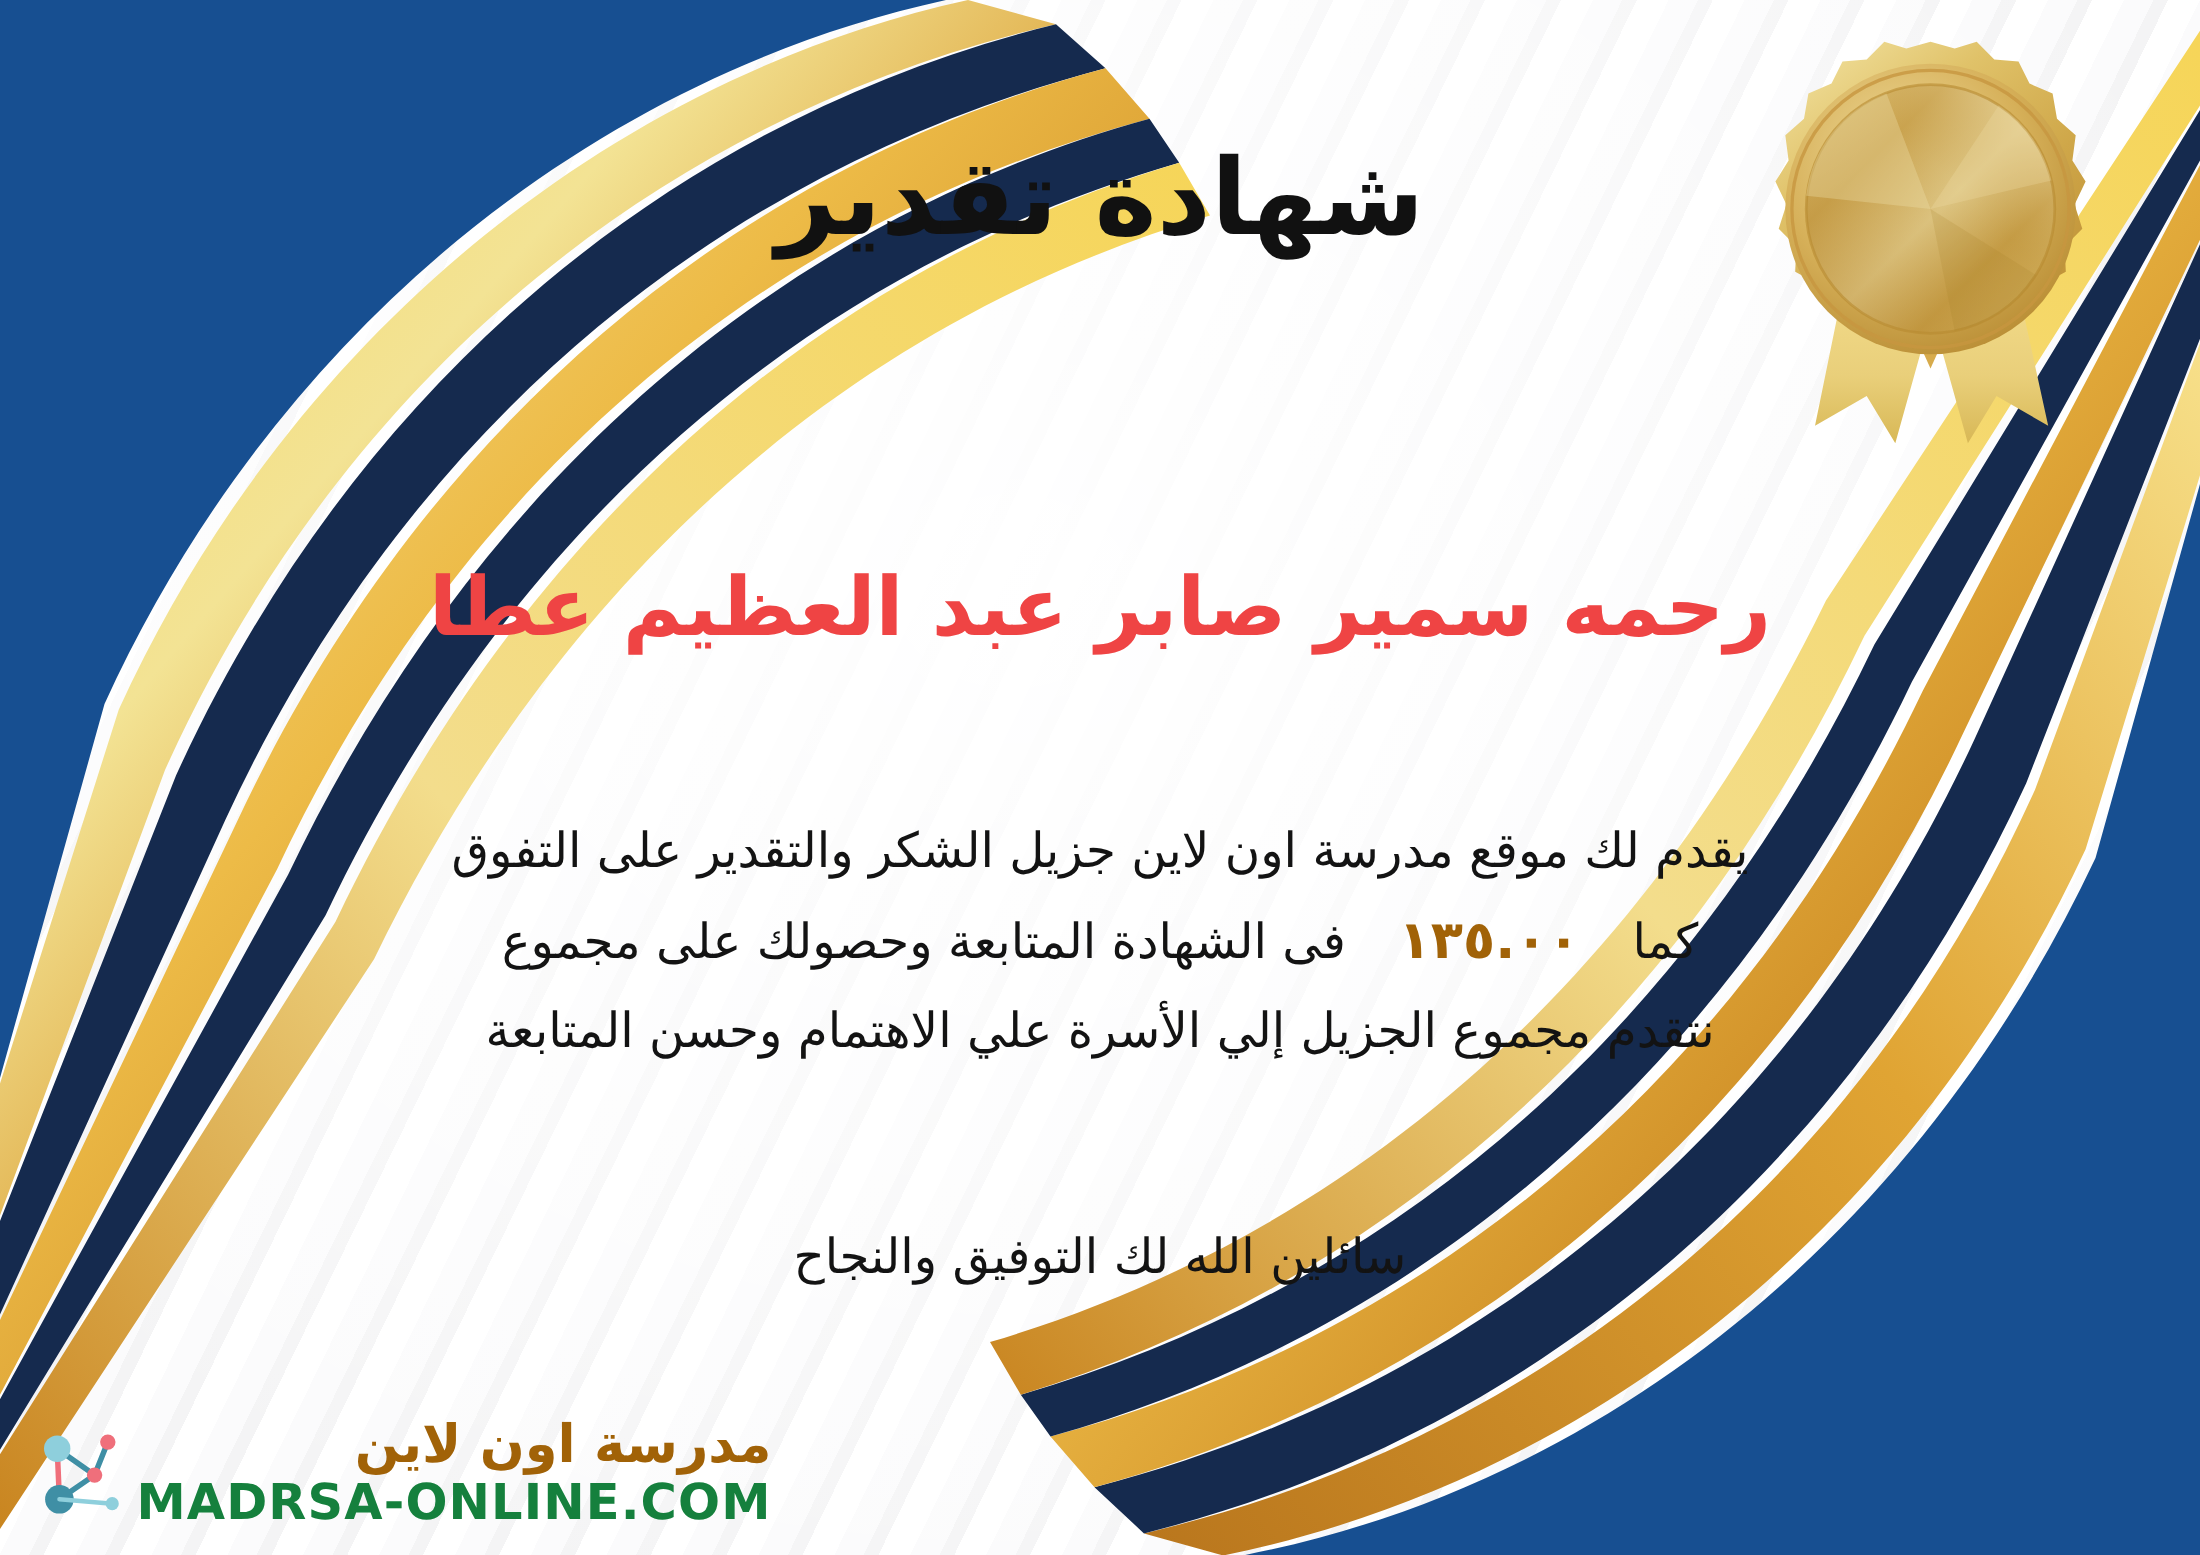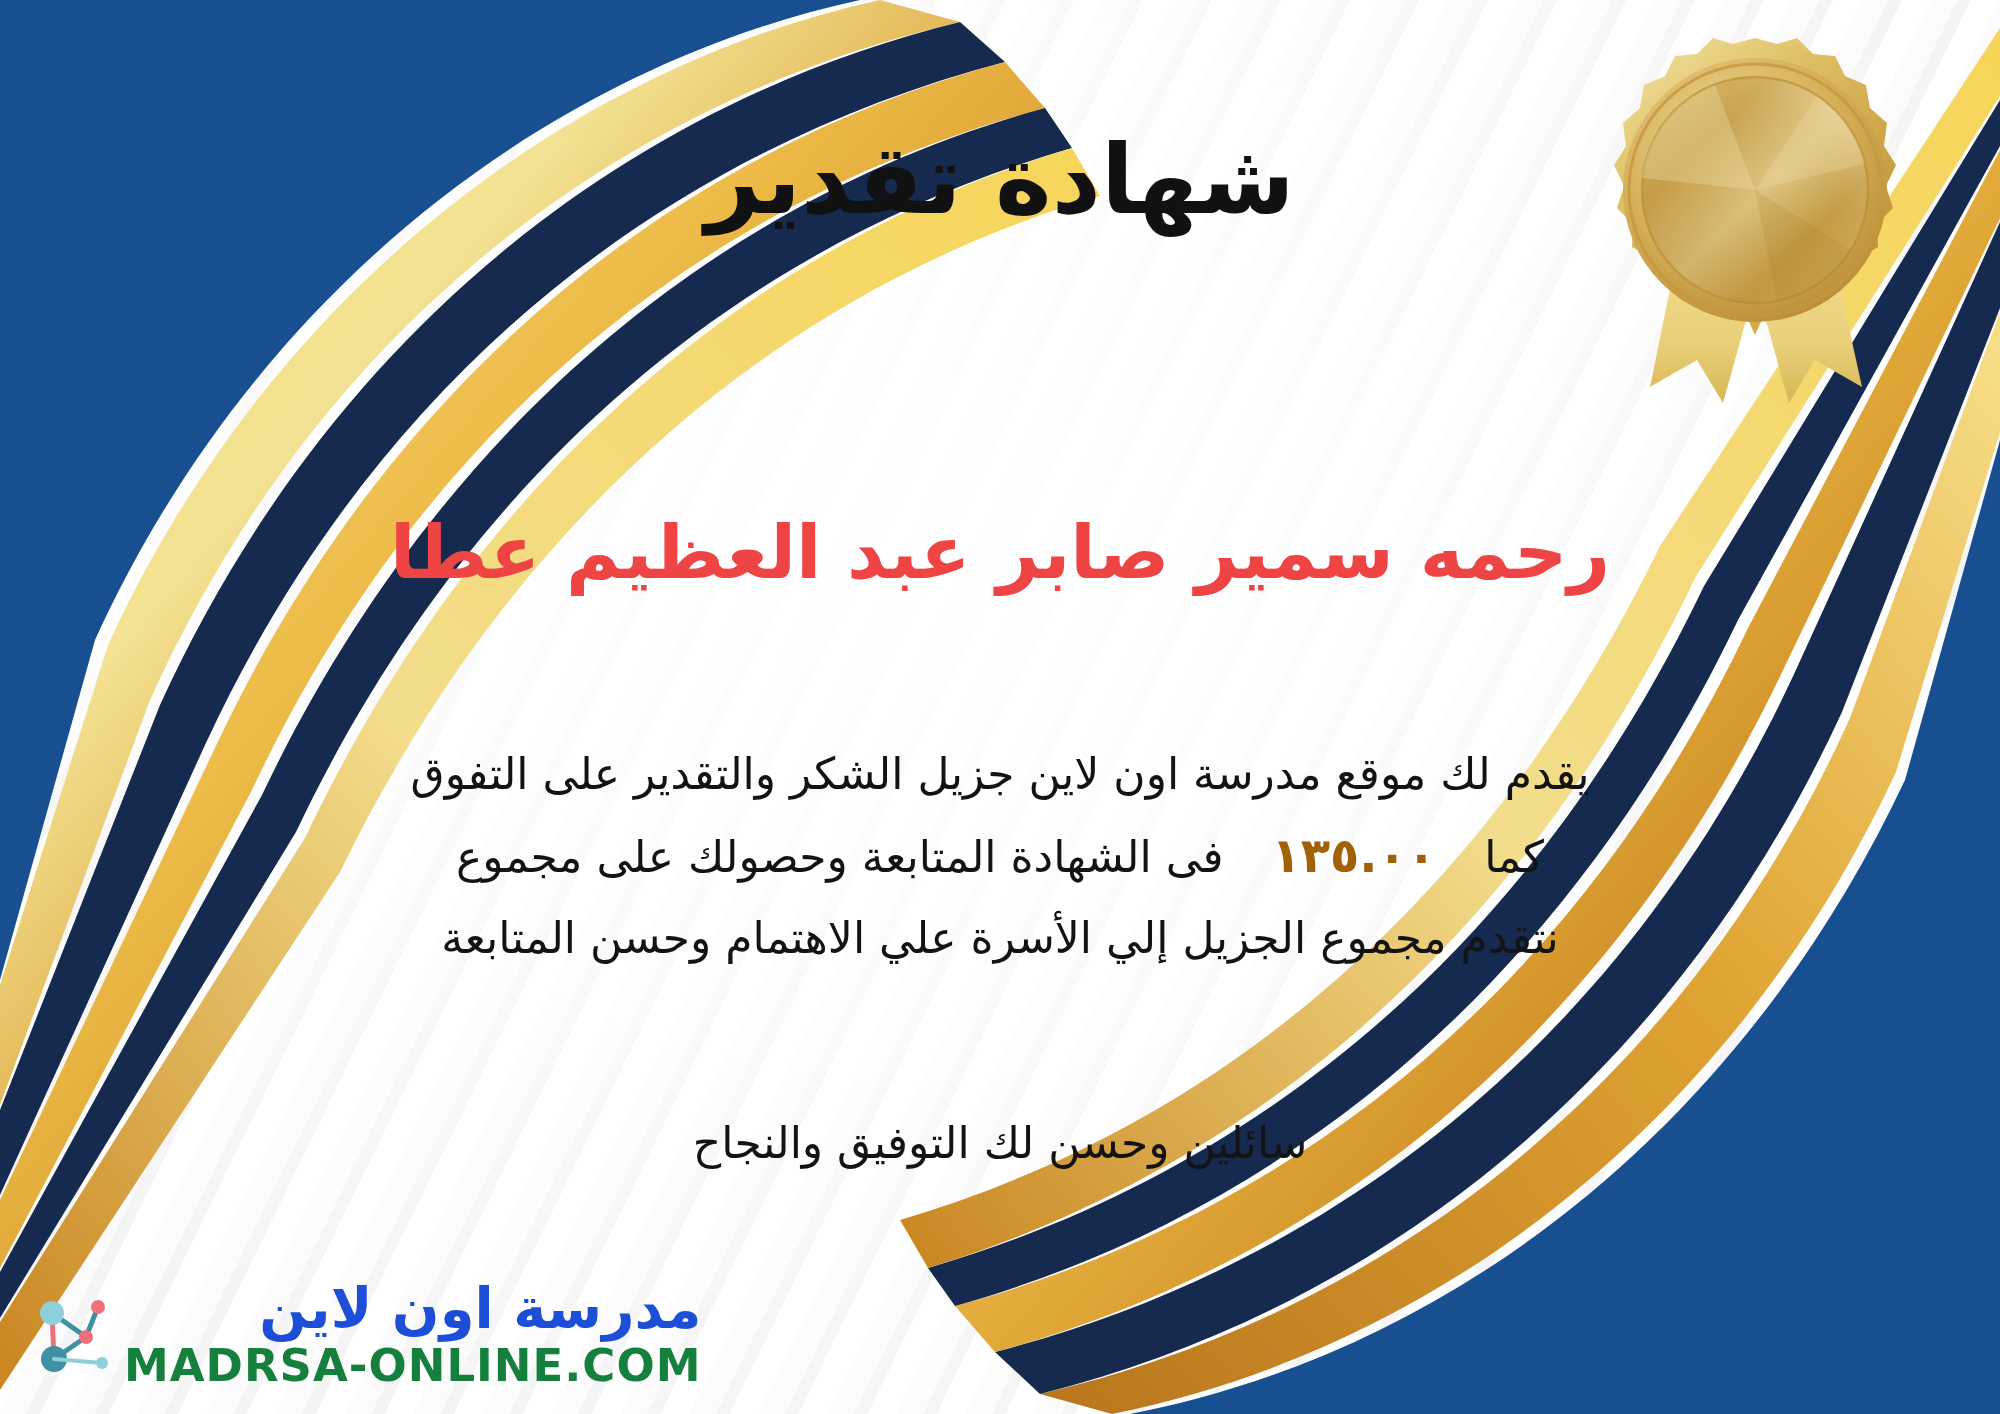--- a/index.html
+++ b/index.html
@@ -130,23 +130,23 @@
     align-items: center;
     gap: 10px;
   }
   .brand-text {
     display: flex;
     flex-direction: column;
     align-items: flex-start;
     line-height: 1.0;
   }
   .brand-ar {
-    font-size: 56px;
-    font-weight: 700;
-    color: #1d4ed8;
+    font-size: 48px;
+    font-weight: 700;
+    color: #a16207;
     direction: rtl;
     letter-spacing: 0px;
   }
   .brand-url {
     font-size: 45px;
     font-weight: 700;
     color: #15803d;
     direction: ltr;
     letter-spacing: 1px;
     margin-top: 6px;
@@ -281,21 +281,21 @@
     <div class="body-block">
       <span class="body-line">يقدم لك موقع مدرسة اون لاين جزيل الشكر  والتقدير على التفوق</span>
       <span class="body-line">
         <span>كما</span>
         <span class="grade-value">١٣٥.٠٠</span>
         <span>فى الشهادة المتابعة وحصولك على مجموع</span>
       </span>
       <span class="body-line">نتقدم  مجموع الجزيل إلي الأسرة علي الاهتمام وحسن المتابعة</span>
     </div>
 
-    <div class="closing-line">سائلين وحسن لك التوفيق  والنجاح</div>
+    <div class="closing-line">سائلين الله لك التوفيق  والنجاح</div>
   </div>
 
   <div class="brand">
     <div class="brand-mark">
       <svg viewBox="0 0 86 96" xmlns="http://www.w3.org/2000/svg">
         <line x1="24" y1="26" x2="58" y2="50" stroke="#3f8fa5" stroke-width="5" stroke-linecap="round"></line>
         <line x1="58" y1="50" x2="26" y2="72" stroke="#3f8fa5" stroke-width="5" stroke-linecap="round"></line>
         <line x1="58" y1="50" x2="70" y2="20" stroke="#3f8fa5" stroke-width="5" stroke-linecap="round"></line>
         <line x1="26" y1="72" x2="24" y2="26" stroke="#ef6f7b" stroke-width="5" stroke-linecap="round"></line>
         <circle cx="24" cy="26" r="12" fill="#8ecfdc"></circle>

